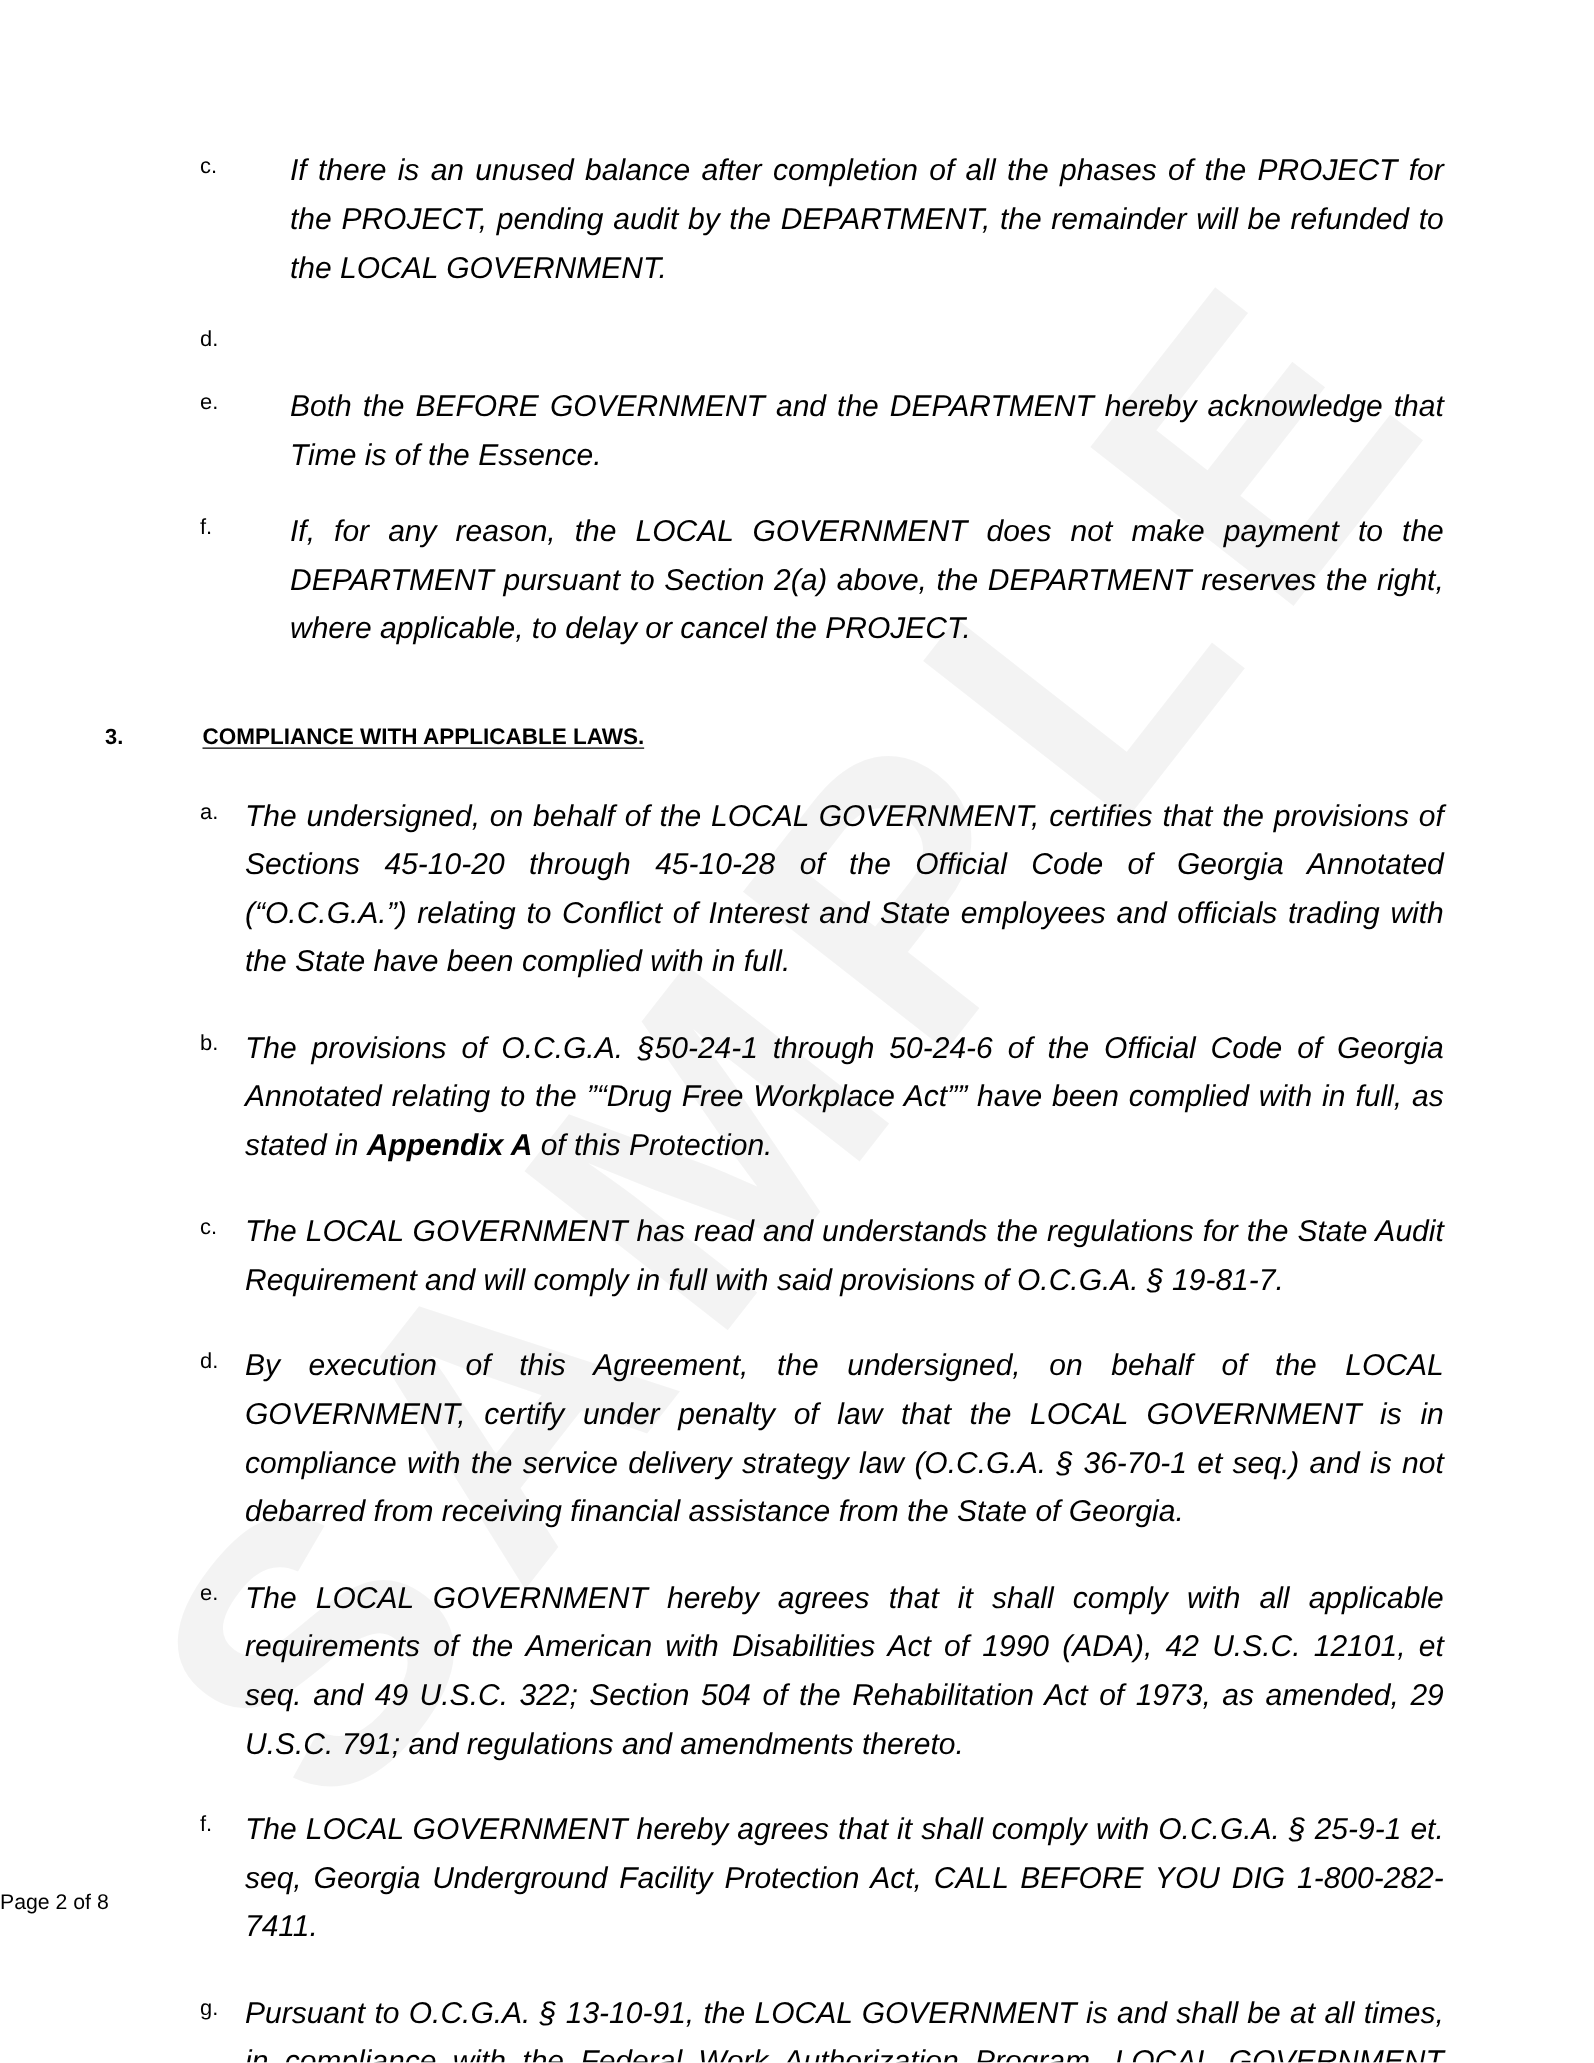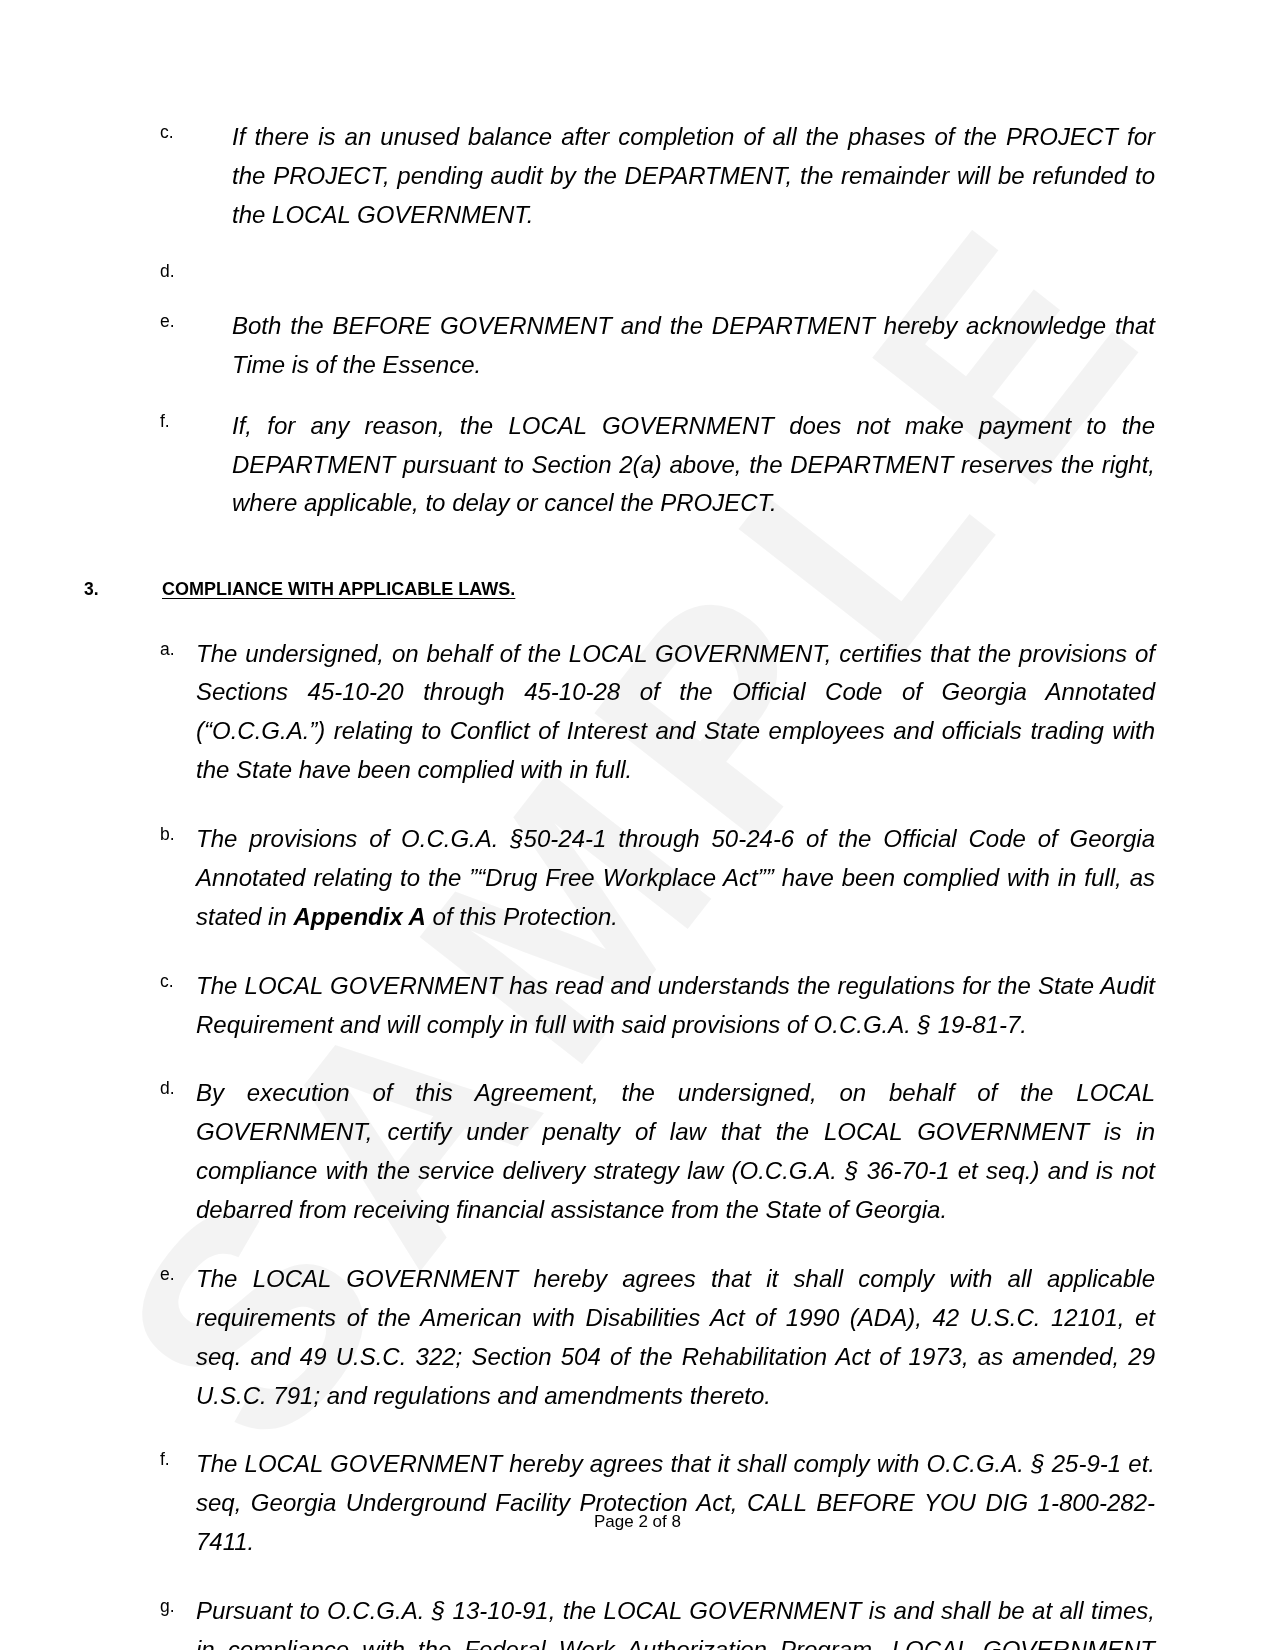--- a/index.html
+++ b/index.html
@@ -103,21 +103,21 @@
   .group-a { margin-bottom: 0; }
   .group-b { margin-top: 30px; }
   .group-b .item { margin-bottom: 30px; }
 
   
   .footer {
     position: absolute;
     left: 0;
     bottom: 118px;
     width: 1275px;
-    text-align: center;
+    text-align: left;
     font-size: 17px;
     z-index: 2;
   }
 </style>
 </head>
 <body>
 
 <div class="page">
 
   <div class="watermark">

